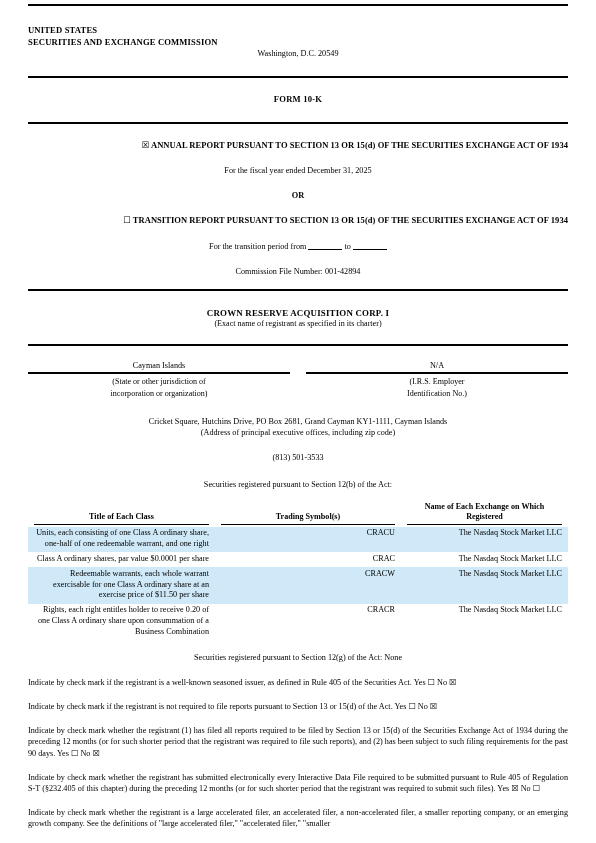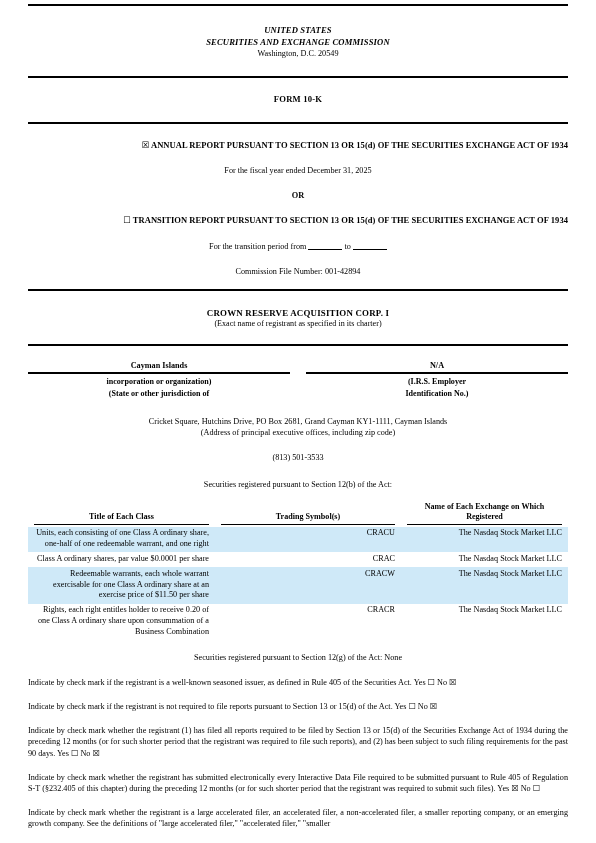--- a/index.html
+++ b/index.html
@@ -31,26 +31,25 @@
     height: 0;
     border-top: 2.6px solid #000;
     margin: 0;
   }
   .rule-med {
     height: 0;
     border-top: 2.2px solid #000;
   }
 
   .hdr-line {
-    text-align: center;
+    text-align: left;
     font-weight: bold;
     font-size: 8.6px;
     line-height: 1.42;
     letter-spacing: .15px;
-    font-style: italic;
   }
   .hdr-sub {
     text-align: center;
     font-size: 8.2px;
     line-height: 1.42;
   }
   .sp-4  { height: 4px; }
   .sp-12 { height: 12px; }
   .sp-14 { height: 14px; }
   .sp-16 { height: 16px; }
@@ -99,21 +98,20 @@
   }
   .company-sub {
     text-align: center;
     font-size: 8.1px;
   }
 
   
   .two-col {
     display: flex;
     width: 540px;
-    font-weight: bold;
   }
   .two-col > div {
     width: 50%;
     box-sizing: border-box;
   }
   .two-col .colL { padding-right: 8px; }
   .two-col .colR { padding-left: 8px; }
   .jur-val {
     text-align: center;
     font-size: 8.2px;
@@ -246,22 +244,22 @@
 
   <div class="sp-14"></div>
   <div class="rule-med"></div>
   <div class="sp-14"></div>
 
   <div class="two-col">
     <div class="colL">
       <div class="jur-val">Cayman Islands</div>
       <div class="jur-rule"></div>
       <div class="jur-cap">
+        <div>(State or other jurisdiction of</div>
         <div>incorporation or organization)</div>
-        <div>(State or other jurisdiction of</div>
       </div>
     </div>
     <div class="colR">
       <div class="jur-val">N/A</div>
       <div class="jur-rule"></div>
       <div class="jur-cap">
         <div>(I.R.S. Employer</div>
         <div>Identification No.)</div>
       </div>
     </div>

